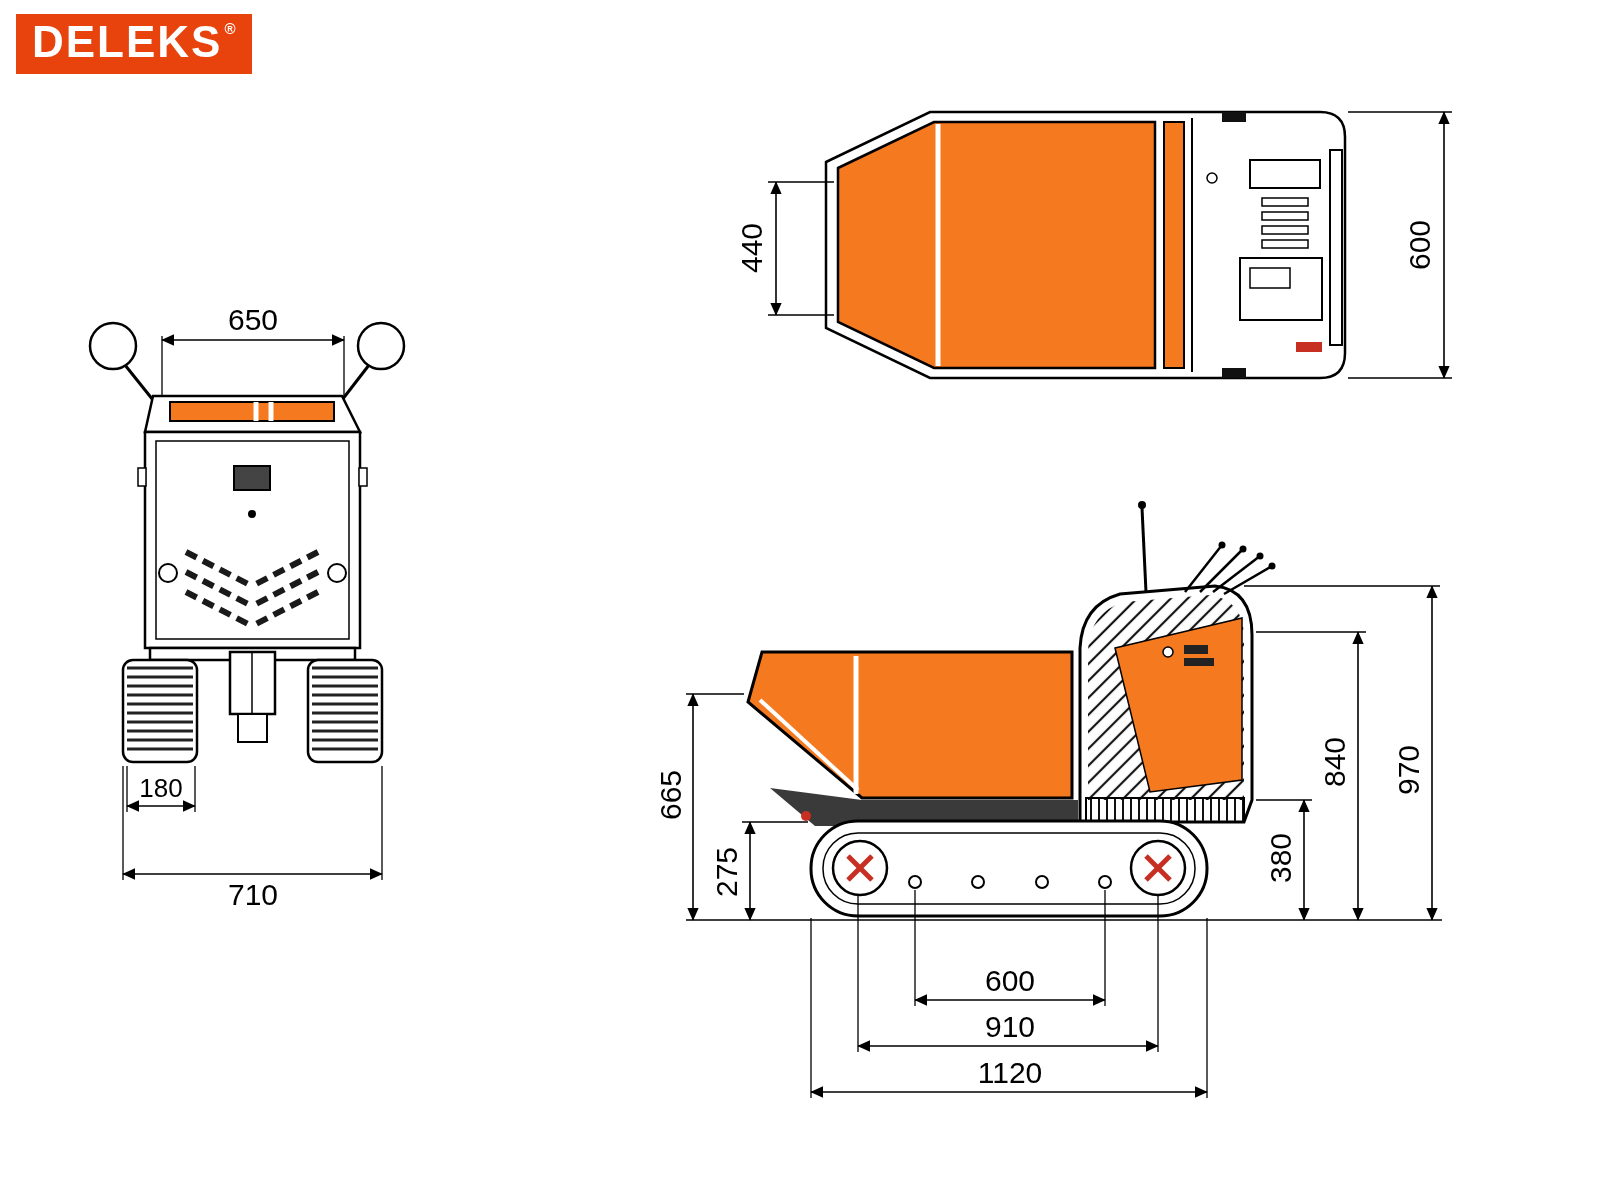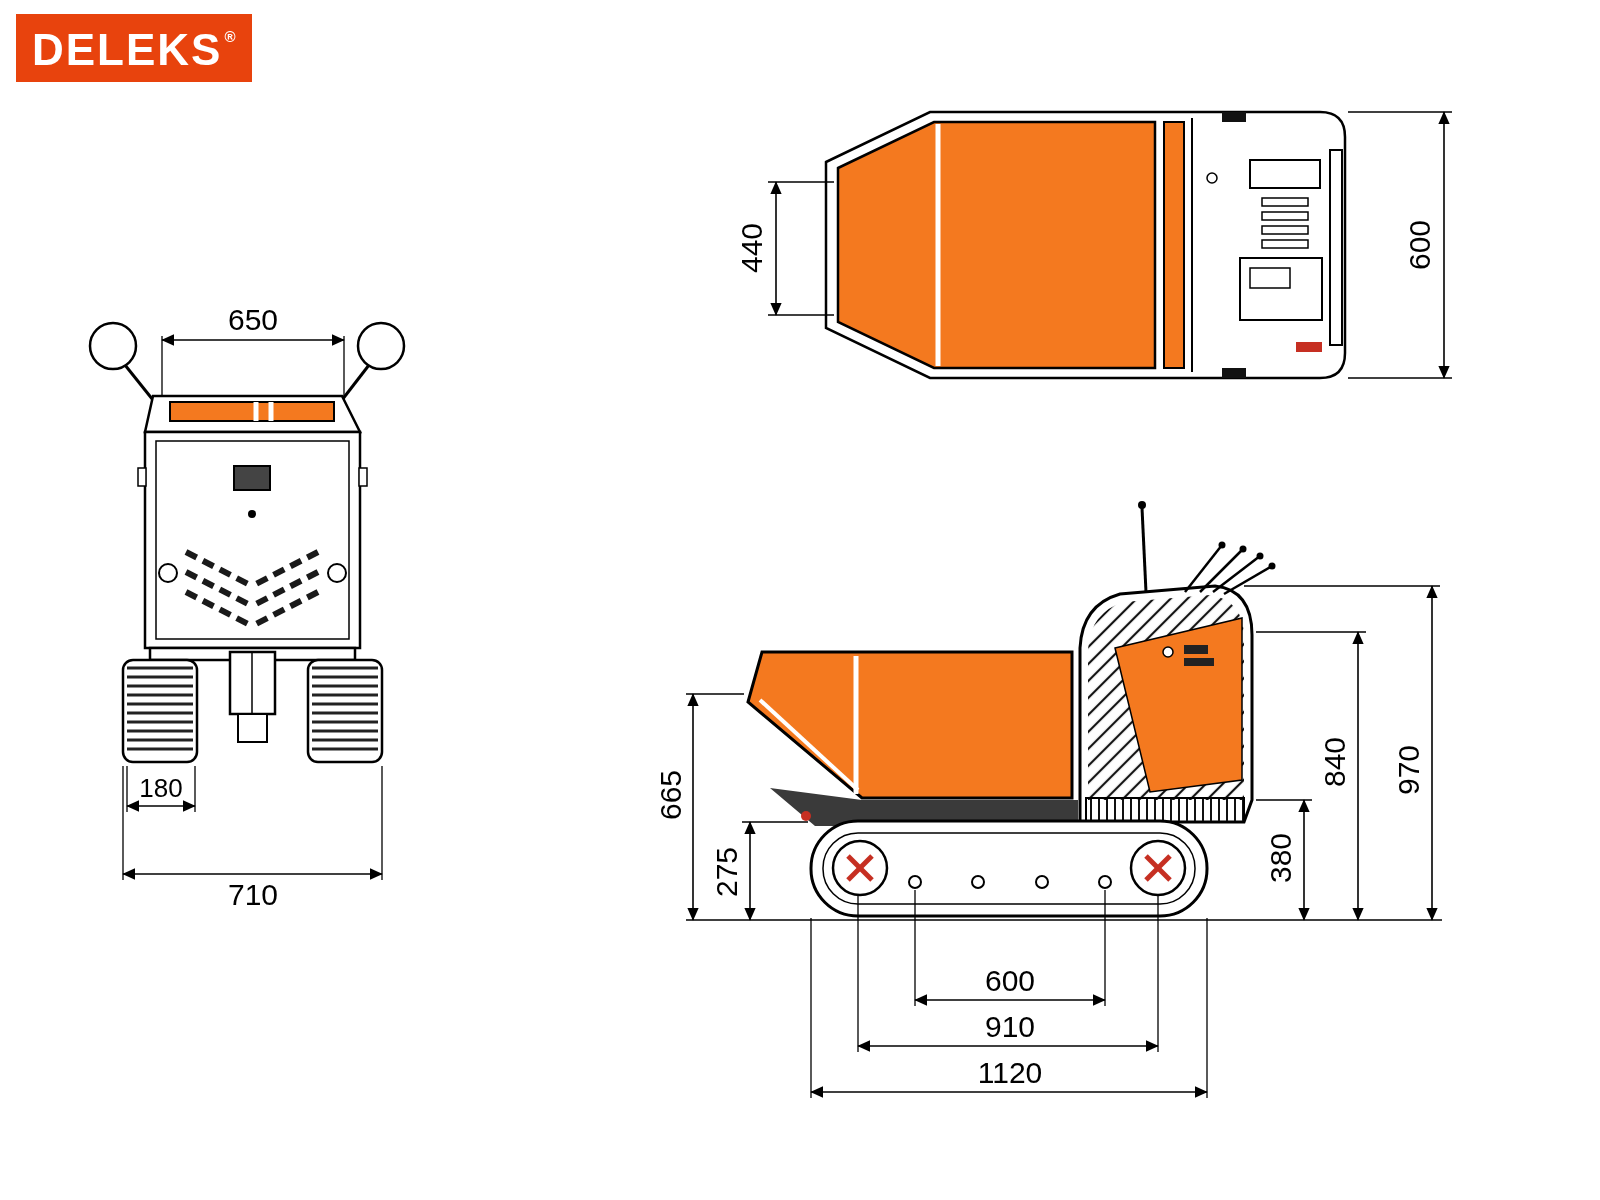--- a/index.html
+++ b/index.html
@@ -1,18 +1,18 @@
 <!DOCTYPE html>
 <html><head>
 <meta charset="utf-8">
 <style>
   html,body{margin:0;padding:0;background:#ffffff;}
   #canvas{position:relative;width:1600px;height:1200px;background:#ffffff;overflow:hidden;
           font-family:"Liberation Sans",sans-serif;}
-  .logo{position:absolute;left:16px;top:14px;padding:12px 16px 8px 16px;display:flex;align-items:flex-start;}
+  .logo{position:absolute;left:16px;top:14px;padding:4px 16px 8px 16px;display:flex;align-items:flex-start;}
   .logo-text{color:#ffffff;font-weight:bold;font-size:44px;letter-spacing:2px;line-height:1.1;
              font-family:"Liberation Sans",sans-serif;}
   .logo-reg{color:#ffffff;font-size:15px;font-weight:bold;margin-left:2px;margin-top:2px;}
   svg{position:absolute;left:0;top:0;}
   .fw{fill:#ffffff}
   .fn{fill:none}
   .fd{fill:#3a3a3a}
   .w15{stroke:#000;stroke-width:1.5}
   .w2{stroke:#000;stroke-width:2}
   .w25{stroke:#000;stroke-width:2.5}

